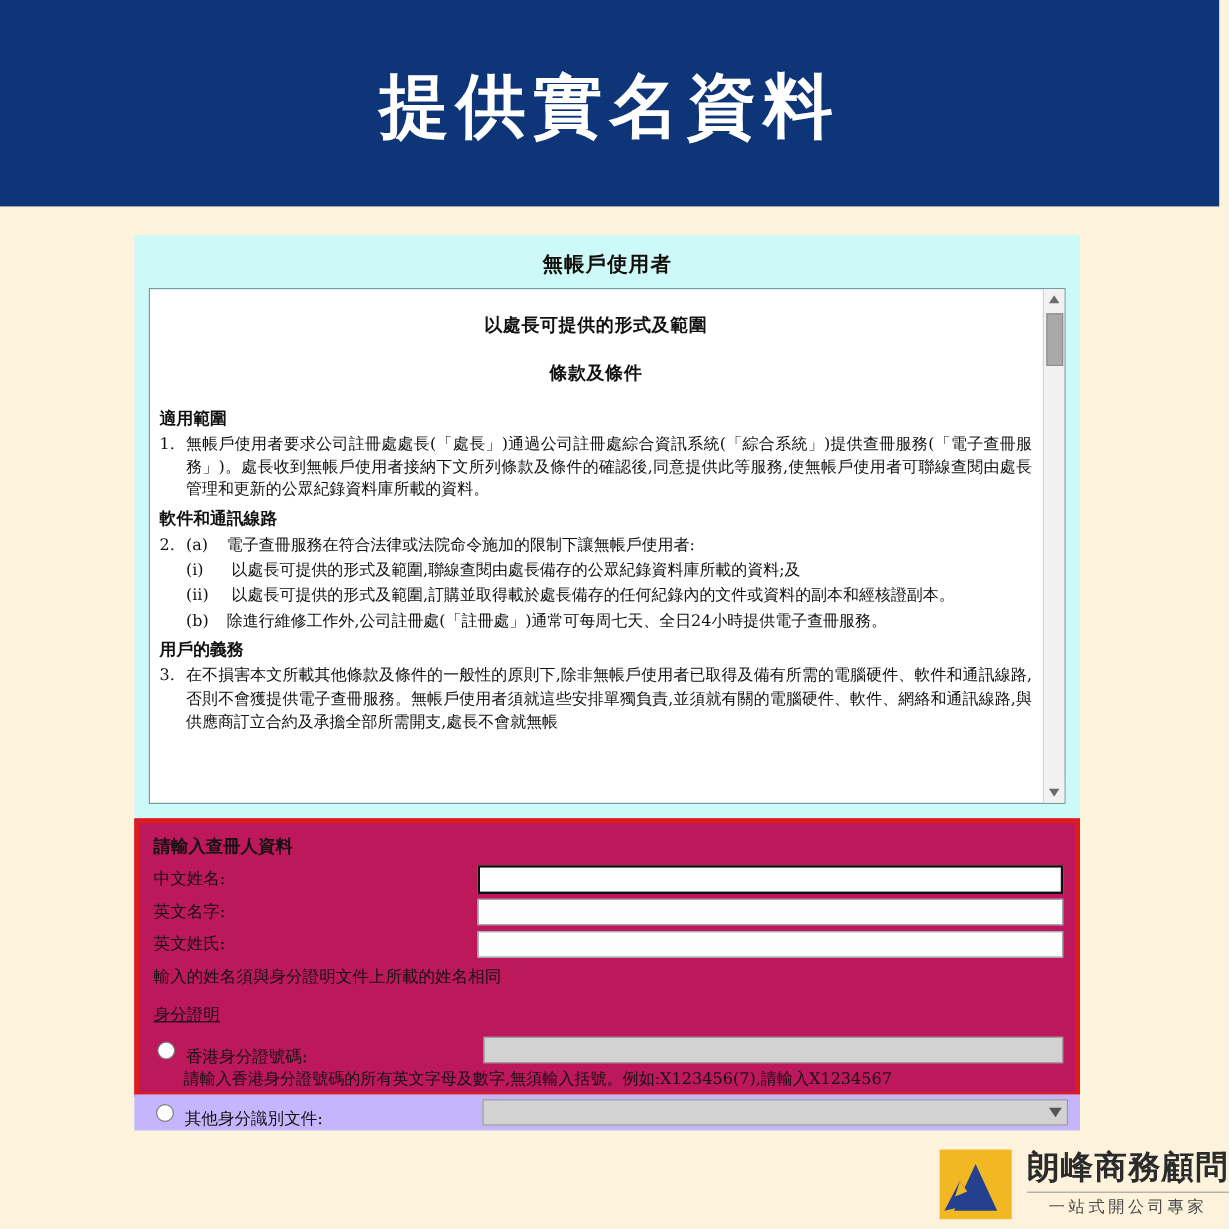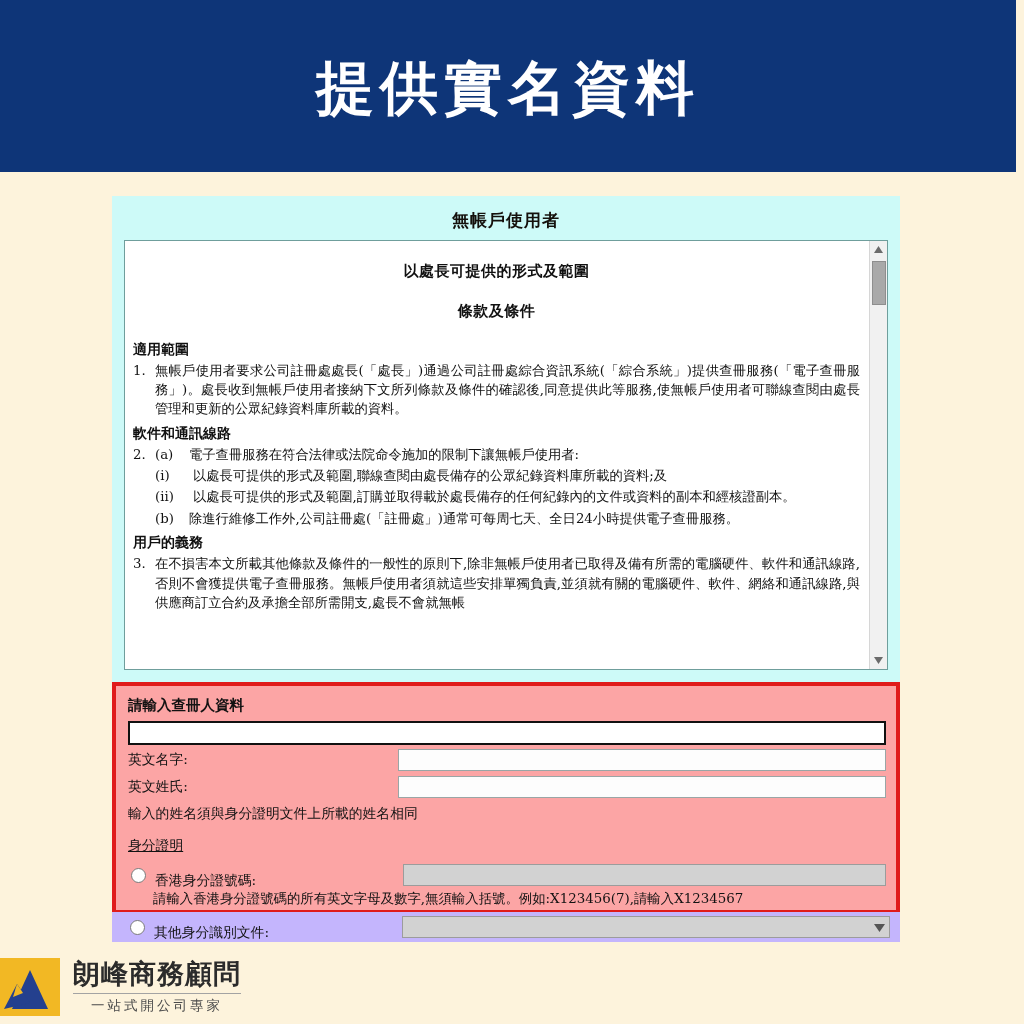--- a/index.html
+++ b/index.html
@@ -89,21 +89,21 @@
     position:absolute;left:2px;top:20px;width:14px;height:44px;
     background:#a9a9a9;border:1px solid #8e8e8e;box-sizing:border-box;
   }
   .sbar-bottom{position:absolute;left:0;bottom:0;width:100%;}
 
   
   .form-block{
     position:absolute;left:0px;top:486px;width:788px;height:232px;
     border:4px solid #e01b1b;
     box-sizing:border-box;
-    background:#fca5a5;
+    background:#be185d;
     overflow:hidden;
   }
   .form-inner{
     position:relative;padding:8px 10px 0 12px;
     font-family:"DejaVu Serif","Liberation Serif",serif;
     font-size:13.8px;color:#121212;
   }
   .form-head{font-weight:bold;font-size:14.5px;margin:2px 0 6px 0;}
   .frow{display:flex;align-items:center;height:24px;margin-bottom:3px;}
   .flabel{width:270px;flex:0 0 auto;}
@@ -136,21 +136,21 @@
     overflow:hidden;background:#c4b5fd;
   }
   .clipped-inner{
     display:flex;align-items:center;height:24px;padding:3px 10px 0 15px;
     font-family:"DejaVu Serif","Liberation Serif",serif;font-size:13.8px;color:#121212;
   }
 
   
   .footer{
     position:absolute;left:0;top:950px;width:1024px;height:74px;
-    display:flex;align-items:center;justify-content:flex-start;
+    display:flex;align-items:center;justify-content:flex-end;
   }
   .logo-wrap{display:flex;align-items:center;gap:13px;}
   .logo-mark{width:60px;height:58px;background:#f2b824;position:relative;overflow:hidden;}
   .logo-text{display:flex;flex-direction:column;align-items:center;}
   .logo-name{
     font-size:27px;font-weight:bold;color:#2b2b2b;letter-spacing:1px;
     font-family:"DejaVu Sans","Liberation Sans",sans-serif;line-height:1.1;
   }
   .logo-tag{
     font-size:13.5px;color:#4a4a4a;letter-spacing:3px;margin-top:5px;
@@ -223,20 +223,21 @@
       </div>
     </div>
   </div>
 
   <div class="form-block">
     <div class="form-inner">
 
       <div class="form-head">請輸入查冊人資料</div>
 
       <div class="frow">
+        <div class="flabel">中文姓名:</div>
         <div class="finput focused"></div>
       </div>
 
       <div class="frow">
         <div class="flabel">英文名字:</div>
         <div class="finput"></div>
       </div>
 
       <div class="frow">
         <div class="flabel">英文姓氏:</div>

